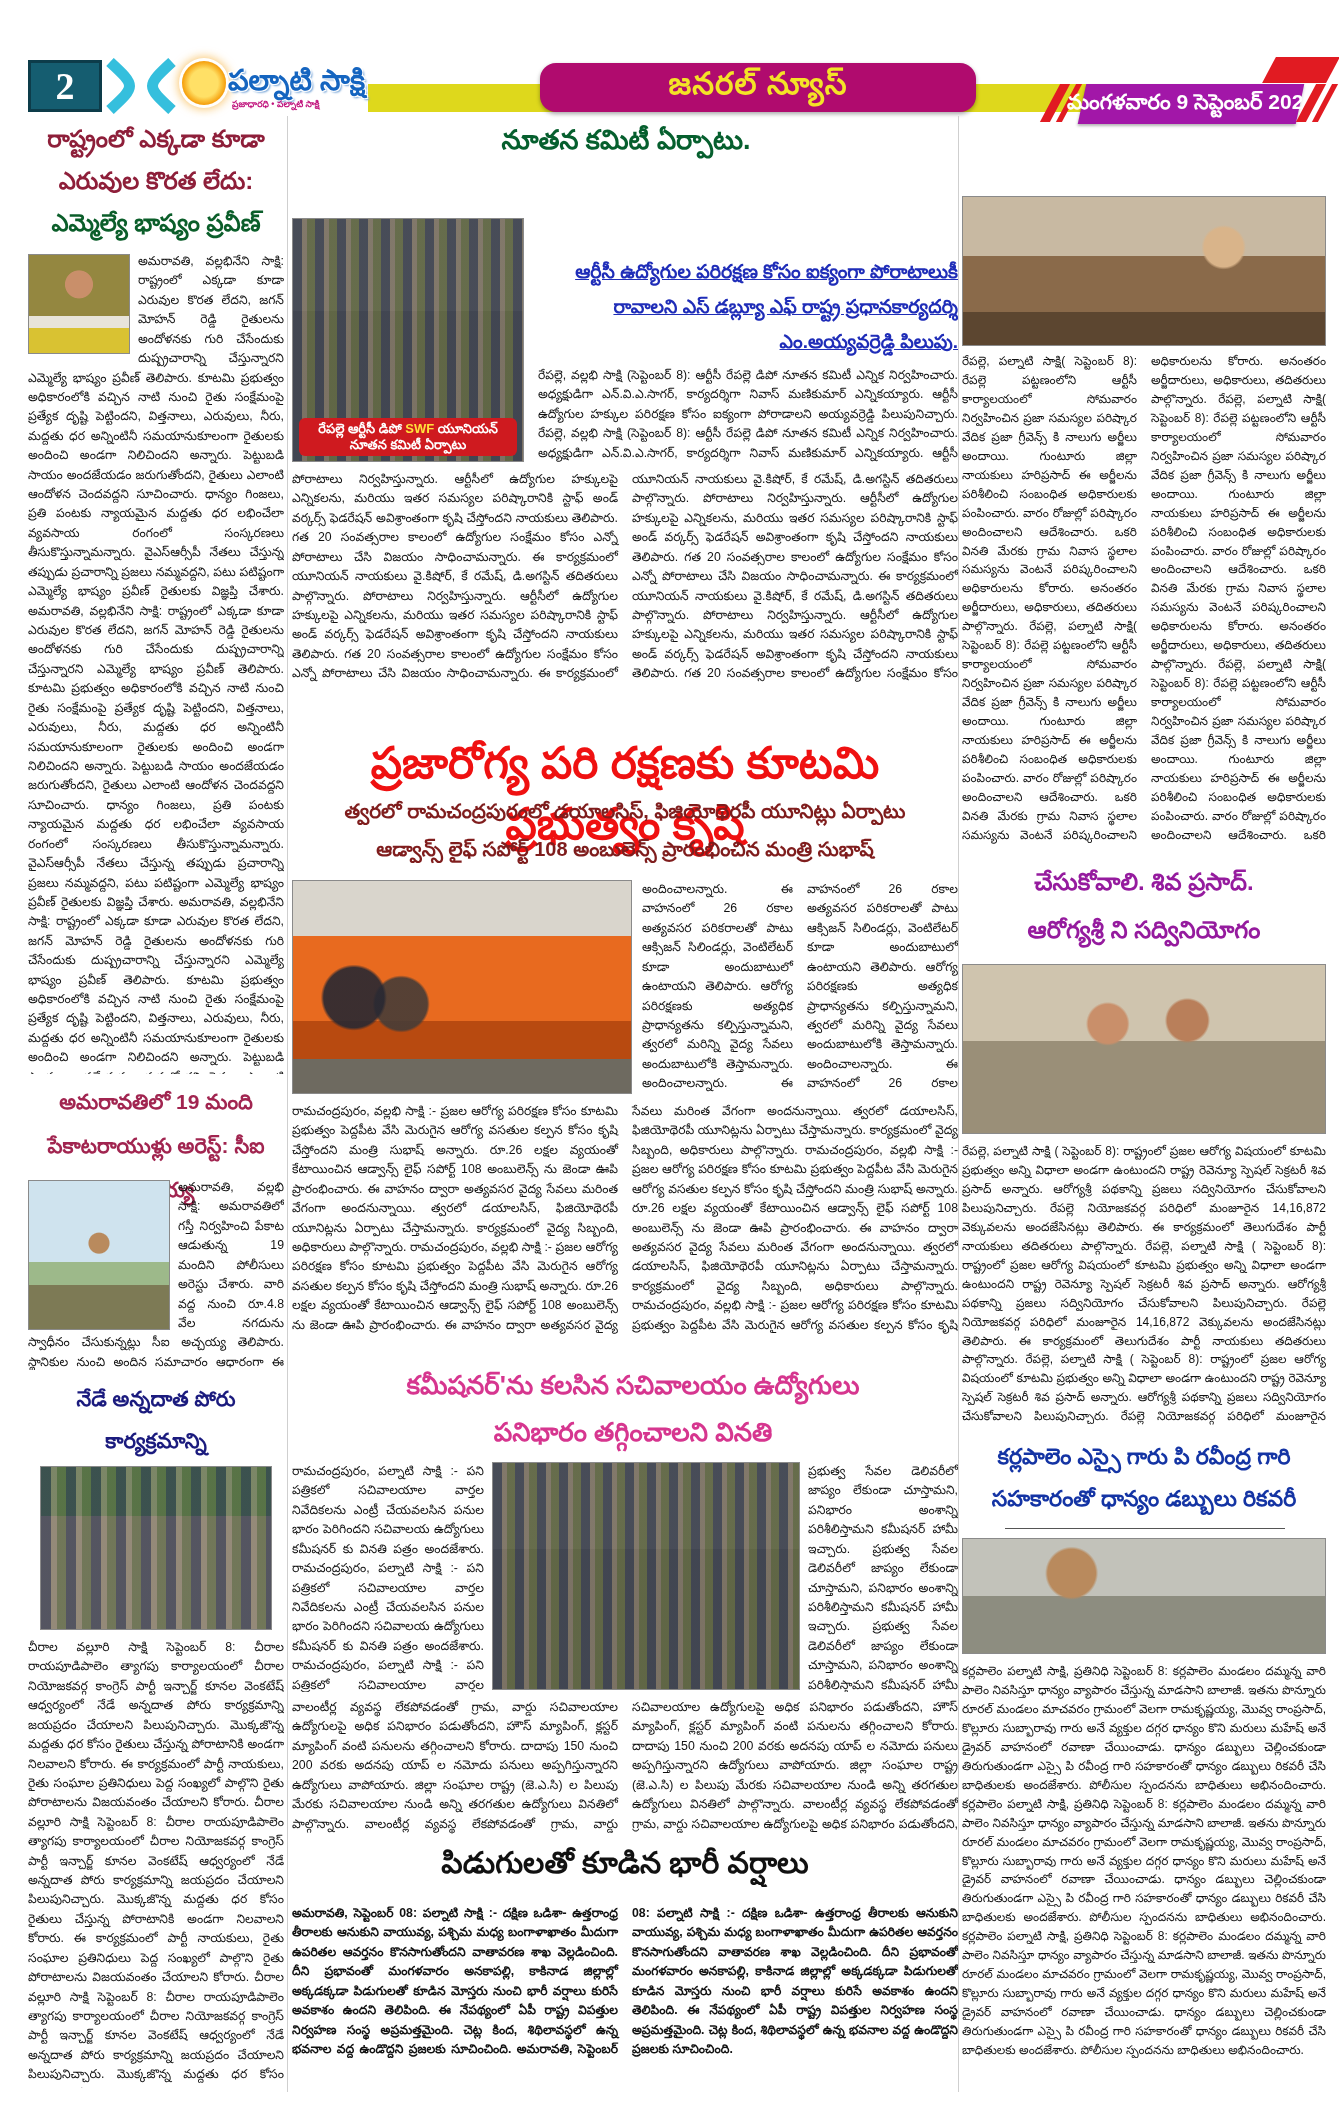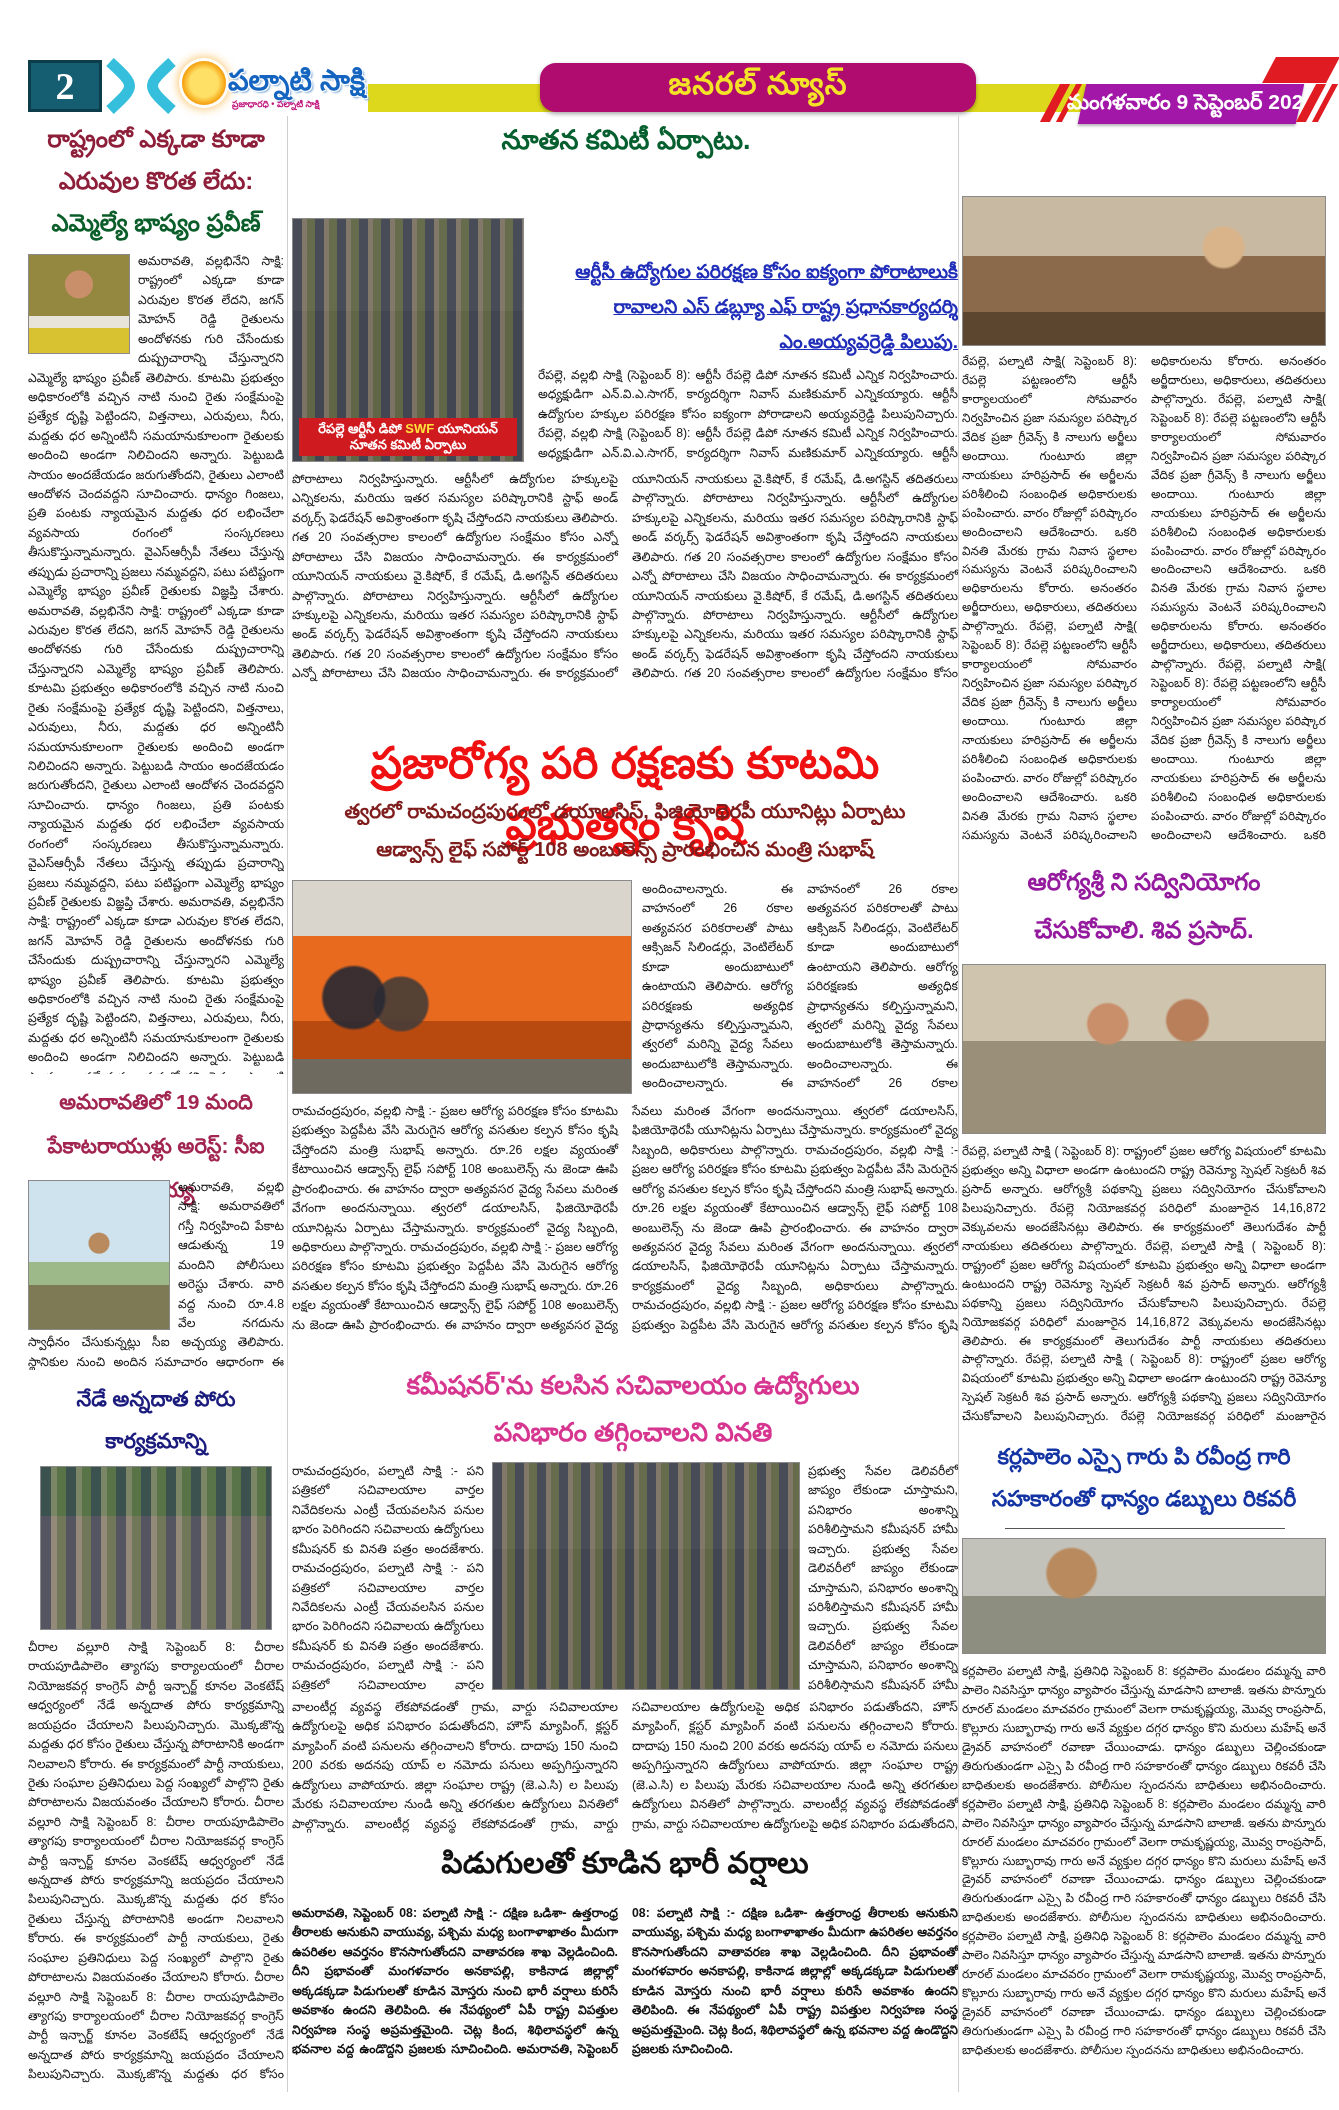--- a/index.html
+++ b/index.html
@@ -63,21 +63,21 @@
      repeating-linear-gradient(90deg,rgba(60,62,80,.8) 0 10px,rgba(140,128,110,.8) 10px 16px,rgba(96,104,70,.8) 16px 25px),
      linear-gradient(180deg,#3aa04a 0 30%,#b6b2a4 30% 100%);}
   .ph-hand{background:
      radial-gradient(circle at 40% 35%,#c98f6a 0 8%,rgba(0,0,0,0) 9%),
      radial-gradient(circle at 62% 33%,#b97f5a 0 8%,rgba(0,0,0,0) 9%),
      linear-gradient(180deg,#cfc4ae 0 45%,#9a8f78 45% 100%);}
   .ph-rec{background:
      radial-gradient(circle at 30% 30%,#b98a5d 0 9%,rgba(0,0,0,0) 10%),
      linear-gradient(180deg,#c2c2ba 0 50%,#8d8d80 50% 100%);}
   .cap{position:absolute;left:6px;right:6px;bottom:5px;background:#cf1a1f;color:#fff;
-       font-size:13px;font-weight:bold;text-align:center;line-height:1.25;padding:3px 2px;}
+       font-size:13px;font-weight:bold;text-align:center;line-height:1.25;padding:3px 2px;border-radius:6px;}
   .cap .swf{color:#ffe23c;}
 </style>
 </head>
 <body>
 
 <div class="page">
 
   <div class="abs band" style="left:368px;top:84px;width:800px;height:28px;"></div>
 
   <div class="abs pagenum" style="left:28px;top:60px;width:74px;height:52px;">
@@ -198,22 +198,22 @@
   <div class="abs t t2" style="left:292px;top:1904px;width:666px;height:184px;font-weight:bold;">
     <span>అమరావతి, సెప్టెంబర్ 08: పల్నాటి సాక్షి :- దక్షిణ ఒడిశా- ఉత్తరాంధ్ర తీరాలకు ఆనుకుని వాయువ్య, పశ్చిమ మధ్య బంగాళాఖాతం మీదుగా ఉపరితల ఆవర్తనం కొనసాగుతోందని వాతావరణ శాఖ వెల్లడించింది. దీని ప్రభావంతో మంగళవారం అనకాపల్లి, కాకినాడ జిల్లాల్లో అక్కడక్కడా పిడుగులతో కూడిన మోస్తరు నుంచి భారీ వర్షాలు కురిసే అవకాశం ఉందని తెలిపింది. ఈ నేపథ్యంలో ఏపీ రాష్ట్ర విపత్తుల నిర్వహణ సంస్థ అప్రమత్తమైంది. చెట్ల కింద, శిథిలావస్థలో ఉన్న భవనాల వద్ద ఉండొద్దని ప్రజలకు సూచించింది. అమరావతి, సెప్టెంబర్ 08: పల్నాటి సాక్షి :- దక్షిణ ఒడిశా- ఉత్తరాంధ్ర తీరాలకు ఆనుకుని వాయువ్య, పశ్చిమ మధ్య బంగాళాఖాతం మీదుగా ఉపరితల ఆవర్తనం కొనసాగుతోందని వాతావరణ శాఖ వెల్లడించింది. దీని ప్రభావంతో మంగళవారం అనకాపల్లి, కాకినాడ జిల్లాల్లో అక్కడక్కడా పిడుగులతో కూడిన మోస్తరు నుంచి భారీ వర్షాలు కురిసే అవకాశం ఉందని తెలిపింది. ఈ నేపథ్యంలో ఏపీ రాష్ట్ర విపత్తుల నిర్వహణ సంస్థ అప్రమత్తమైంది. చెట్ల కింద, శిథిలావస్థలో ఉన్న భవనాల వద్ద ఉండొద్దని ప్రజలకు సూచించింది.</span>
   </div>
 
   <div class="ph ph-office" style="left:962px;top:196px;width:364px;height:150px;"></div>
   <div class="abs t t2" style="left:962px;top:352px;width:364px;height:498px;font-size:12px;">
     <span>రేపల్లె, పల్నాటి సాక్షి( సెప్టెంబర్ 8): రేపల్లె పట్టణంలోని ఆర్టీసీ కార్యాలయంలో సోమవారం నిర్వహించిన ప్రజా సమస్యల పరిష్కార వేదిక ప్రజా గ్రీవెన్స్ కి నాలుగు అర్జీలు అందాయి. గుంటూరు జిల్లా నాయకులు హరిప్రసాద్ ఈ అర్జీలను పరిశీలించి సంబంధిత అధికారులకు పంపించారు. వారం రోజుల్లో పరిష్కారం అందించాలని ఆదేశించారు. ఒకరి వినతి మేరకు గ్రామ నివాస స్థలాల సమస్యను వెంటనే పరిష్కరించాలని అధికారులను కోరారు. అనంతరం అర్జీదారులు, అధికారులు, తదితరులు పాల్గొన్నారు. రేపల్లె, పల్నాటి సాక్షి( సెప్టెంబర్ 8): రేపల్లె పట్టణంలోని ఆర్టీసీ కార్యాలయంలో సోమవారం నిర్వహించిన ప్రజా సమస్యల పరిష్కార వేదిక ప్రజా గ్రీవెన్స్ కి నాలుగు అర్జీలు అందాయి. గుంటూరు జిల్లా నాయకులు హరిప్రసాద్ ఈ అర్జీలను పరిశీలించి సంబంధిత అధికారులకు పంపించారు. వారం రోజుల్లో పరిష్కారం అందించాలని ఆదేశించారు. ఒకరి వినతి మేరకు గ్రామ నివాస స్థలాల సమస్యను వెంటనే పరిష్కరించాలని అధికారులను కోరారు. అనంతరం అర్జీదారులు, అధికారులు, తదితరులు పాల్గొన్నారు. రేపల్లె, పల్నాటి సాక్షి( సెప్టెంబర్ 8): రేపల్లె పట్టణంలోని ఆర్టీసీ కార్యాలయంలో సోమవారం నిర్వహించిన ప్రజా సమస్యల పరిష్కార వేదిక ప్రజా గ్రీవెన్స్ కి నాలుగు అర్జీలు అందాయి. గుంటూరు జిల్లా నాయకులు హరిప్రసాద్ ఈ అర్జీలను పరిశీలించి సంబంధిత అధికారులకు పంపించారు. వారం రోజుల్లో పరిష్కారం అందించాలని ఆదేశించారు. ఒకరి వినతి మేరకు గ్రామ నివాస స్థలాల సమస్యను వెంటనే పరిష్కరించాలని అధికారులను కోరారు. అనంతరం అర్జీదారులు, అధికారులు, తదితరులు పాల్గొన్నారు. రేపల్లె, పల్నాటి సాక్షి( సెప్టెంబర్ 8): రేపల్లె పట్టణంలోని ఆర్టీసీ కార్యాలయంలో సోమవారం నిర్వహించిన ప్రజా సమస్యల పరిష్కార వేదిక ప్రజా గ్రీవెన్స్ కి నాలుగు అర్జీలు అందాయి. గుంటూరు జిల్లా నాయకులు హరిప్రసాద్ ఈ అర్జీలను పరిశీలించి సంబంధిత అధికారులకు పంపించారు. వారం రోజుల్లో పరిష్కారం అందించాలని ఆదేశించారు. ఒకరి వినతి మేరకు గ్రామ నివాస స్థలాల సమస్యను వెంటనే పరిష్కరించాలని అధికారులను కోరారు. అనంతరం అర్జీదారులు, అధికారులు, తదితరులు పాల్గొన్నారు. రేపల్లె, పల్నాటి సాక్షి( సెప్టెంబర్ 8): రేపల్లె పట్టణంలోని ఆర్టీసీ కార్యాలయంలో సోమవారం నిర్వహించిన ప్రజా సమస్యల పరిష్కార వేదిక ప్రజా గ్రీవెన్స్ కి నాలుగు అర్జీలు అందాయి. గుంటూరు జిల్లా నాయకులు హరిప్రసాద్ ఈ అర్జీలను పరిశీలించి సంబంధిత అధికారులకు పంపించారు. వారం రోజుల్లో పరిష్కారం అందించాలని ఆదేశించారు. ఒకరి వినతి మేరకు గ్రామ నివాస స్థలాల సమస్యను వెంటనే పరిష్కరించాలని అధికారులను కోరారు. అనంతరం అర్జీదారులు, అధికారులు, తదితరులు పాల్గొన్నారు.</span>
   </div>
 
   <div class="abs hl purp" style="left:962px;top:858px;width:364px;font-size:24px;line-height:2.0;">
+    <div>చేసుకోవాలి. శివ ప్రసాద్.</div>
     <div>ఆరోగ్యశ్రీ ని సద్వినియోగం</div>
-    <div>చేసుకోవాలి. శివ ప్రసాద్.</div>
   </div>
   <div class="ph ph-hand" style="left:962px;top:964px;width:364px;height:170px;"></div>
   <div class="abs t" style="left:962px;top:1142px;width:364px;height:286px;font-size:12px;">
     <span>రేపల్లె, పల్నాటి సాక్షి ( సెప్టెంబర్ 8): రాష్ట్రంలో ప్రజల ఆరోగ్య విషయంలో కూటమి ప్రభుత్వం అన్ని విధాలా అండగా ఉంటుందని రాష్ట్ర రెవెన్యూ స్పెషల్ సెక్రటరీ శివ ప్రసాద్ అన్నారు. ఆరోగ్యశ్రీ పథకాన్ని ప్రజలు సద్వినియోగం చేసుకోవాలని పిలుపునిచ్చారు. రేపల్లె నియోజకవర్గ పరిధిలో మంజూరైన 14,16,872 వెక్కువలను అందజేసినట్లు తెలిపారు. ఈ కార్యక్రమంలో తెలుగుదేశం పార్టీ నాయకులు తదితరులు పాల్గొన్నారు. రేపల్లె, పల్నాటి సాక్షి ( సెప్టెంబర్ 8): రాష్ట్రంలో ప్రజల ఆరోగ్య విషయంలో కూటమి ప్రభుత్వం అన్ని విధాలా అండగా ఉంటుందని రాష్ట్ర రెవెన్యూ స్పెషల్ సెక్రటరీ శివ ప్రసాద్ అన్నారు. ఆరోగ్యశ్రీ పథకాన్ని ప్రజలు సద్వినియోగం చేసుకోవాలని పిలుపునిచ్చారు. రేపల్లె నియోజకవర్గ పరిధిలో మంజూరైన 14,16,872 వెక్కువలను అందజేసినట్లు తెలిపారు. ఈ కార్యక్రమంలో తెలుగుదేశం పార్టీ నాయకులు తదితరులు పాల్గొన్నారు. రేపల్లె, పల్నాటి సాక్షి ( సెప్టెంబర్ 8): రాష్ట్రంలో ప్రజల ఆరోగ్య విషయంలో కూటమి ప్రభుత్వం అన్ని విధాలా అండగా ఉంటుందని రాష్ట్ర రెవెన్యూ స్పెషల్ సెక్రటరీ శివ ప్రసాద్ అన్నారు. ఆరోగ్యశ్రీ పథకాన్ని ప్రజలు సద్వినియోగం చేసుకోవాలని పిలుపునిచ్చారు. రేపల్లె నియోజకవర్గ పరిధిలో మంజూరైన 14,16,872 వెక్కువలను అందజేసినట్లు తెలిపారు. ఈ కార్యక్రమంలో తెలుగుదేశం పార్టీ నాయకులు తదితరులు పాల్గొన్నారు.</span>
   </div>
 
   <div class="abs hl rblue" style="left:962px;top:1436px;width:364px;font-size:22px;line-height:1.9;">
     <div>కర్లపాలెం ఎస్సై గారు పి రవీంద్ర గారి</div>
     <div>సహకారంతో ధాన్యం డబ్బులు రికవరీ</div>
   </div>

